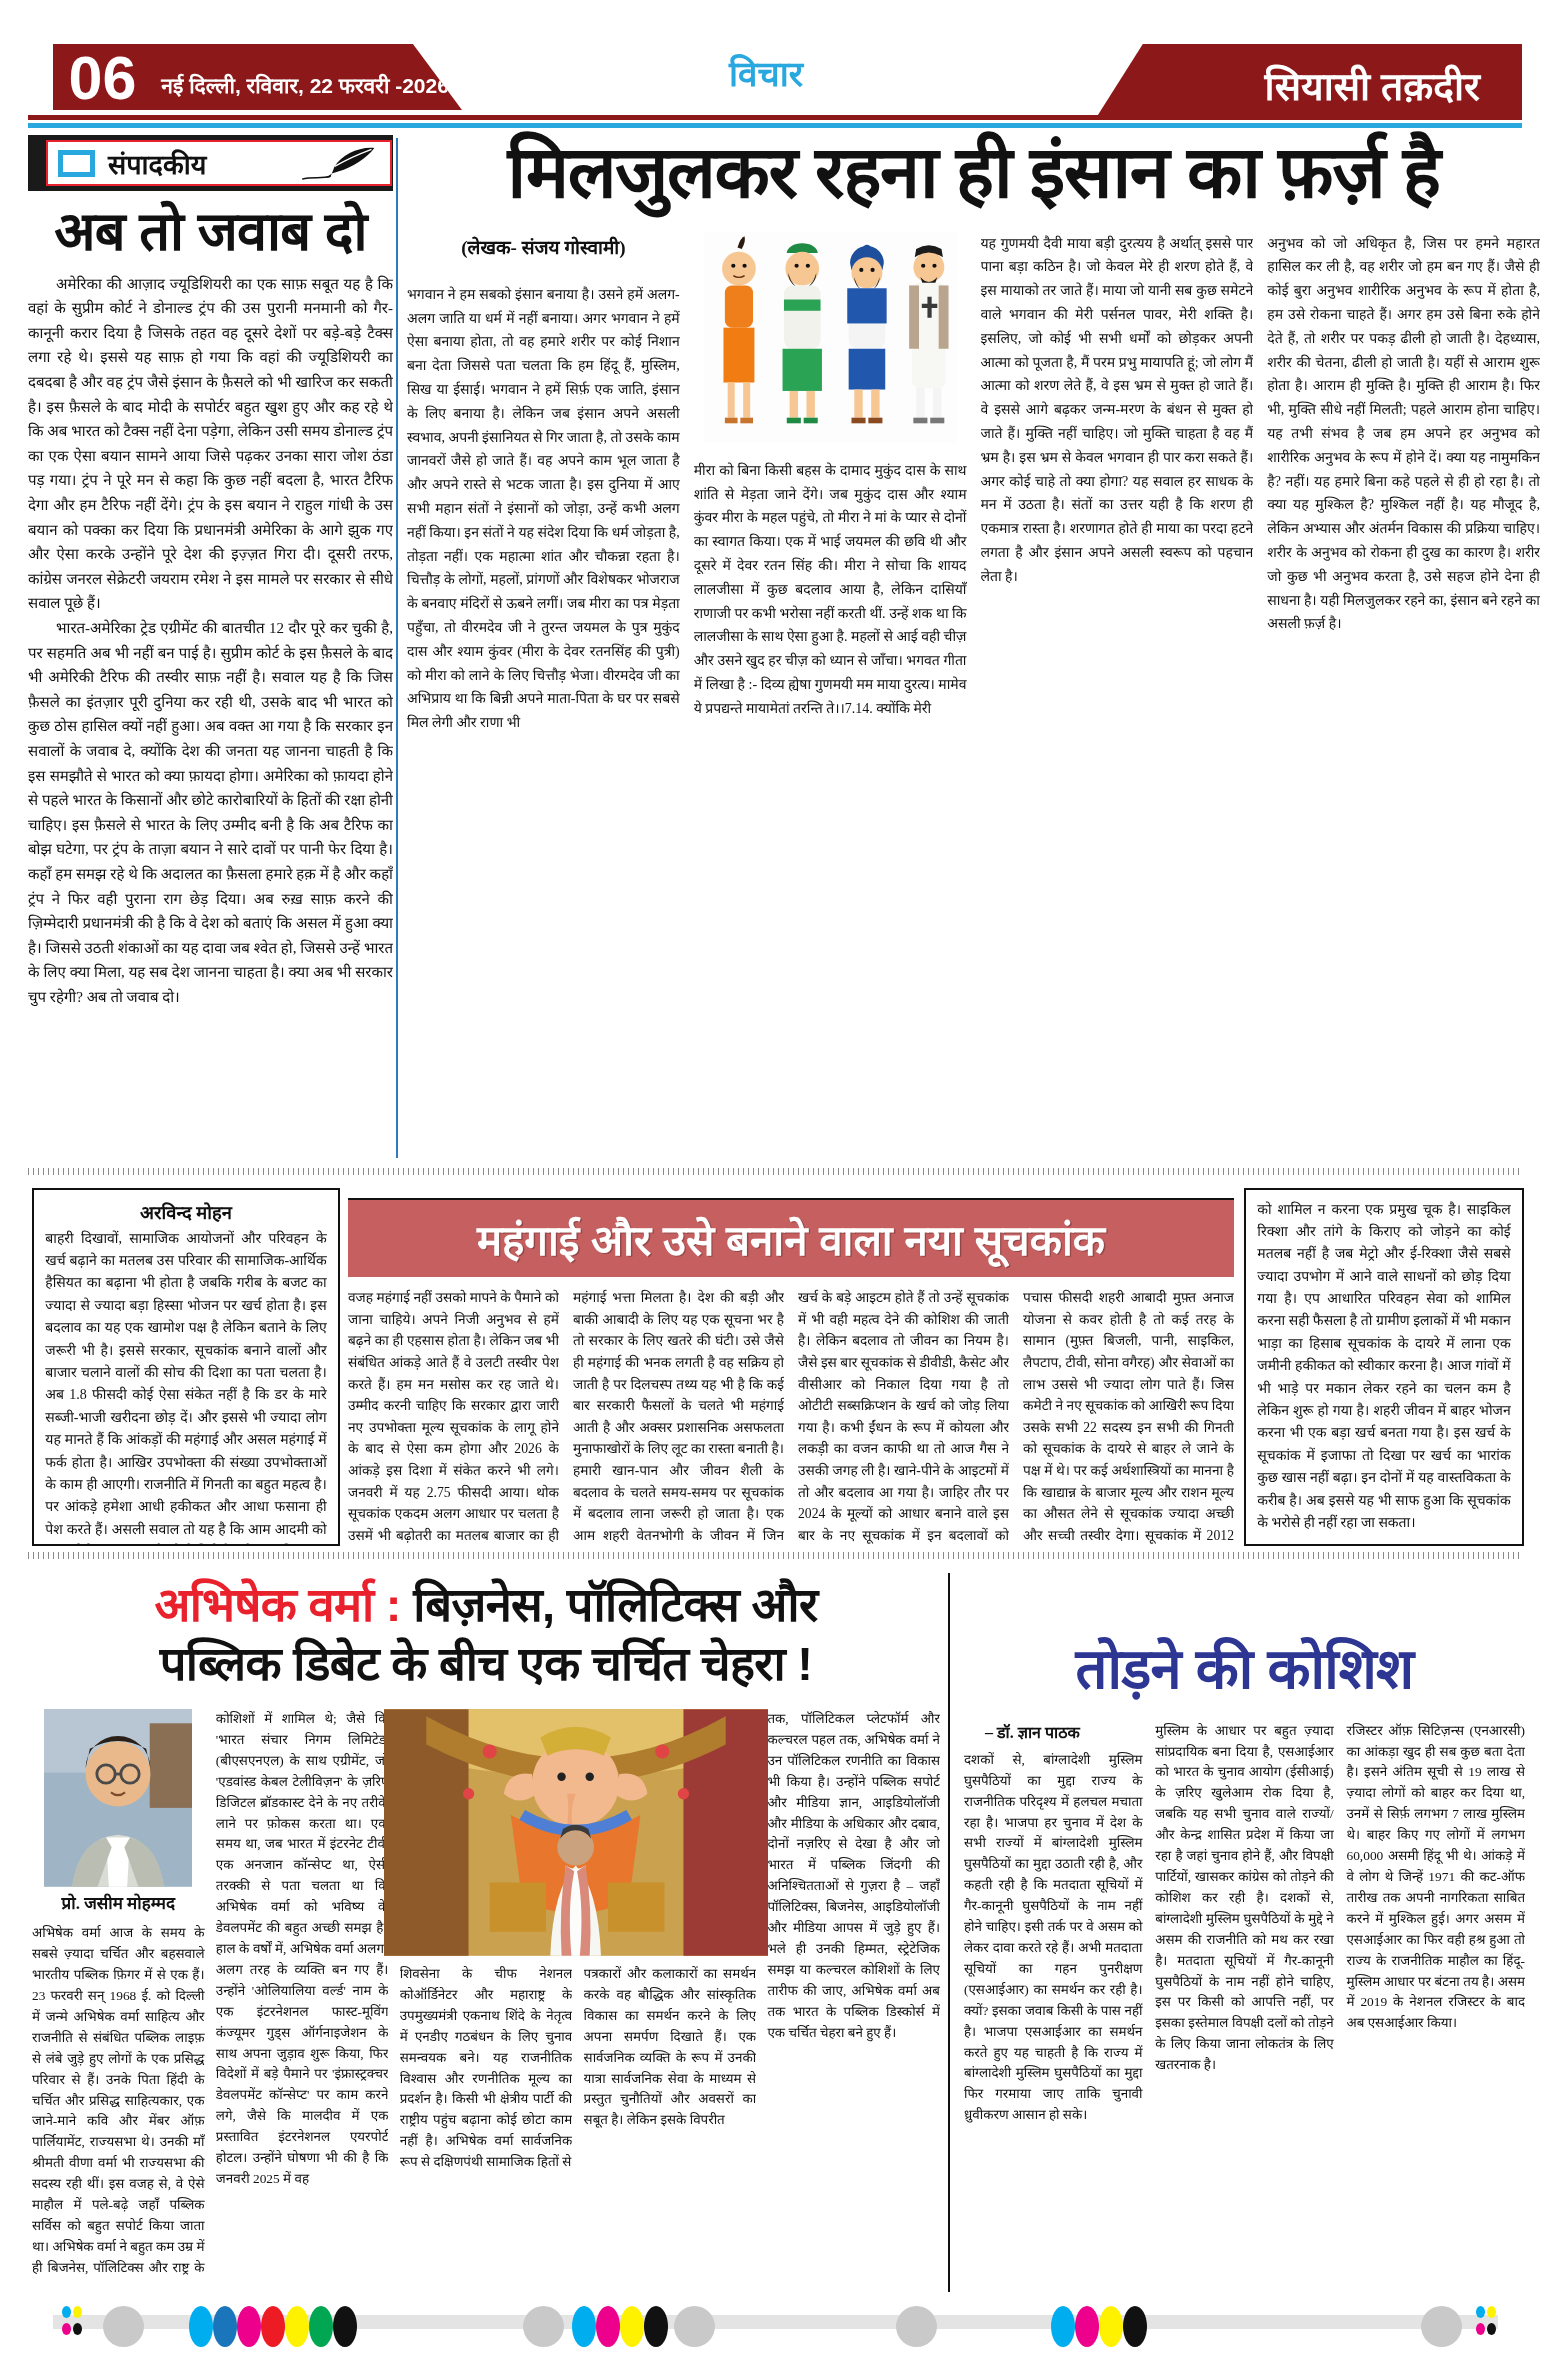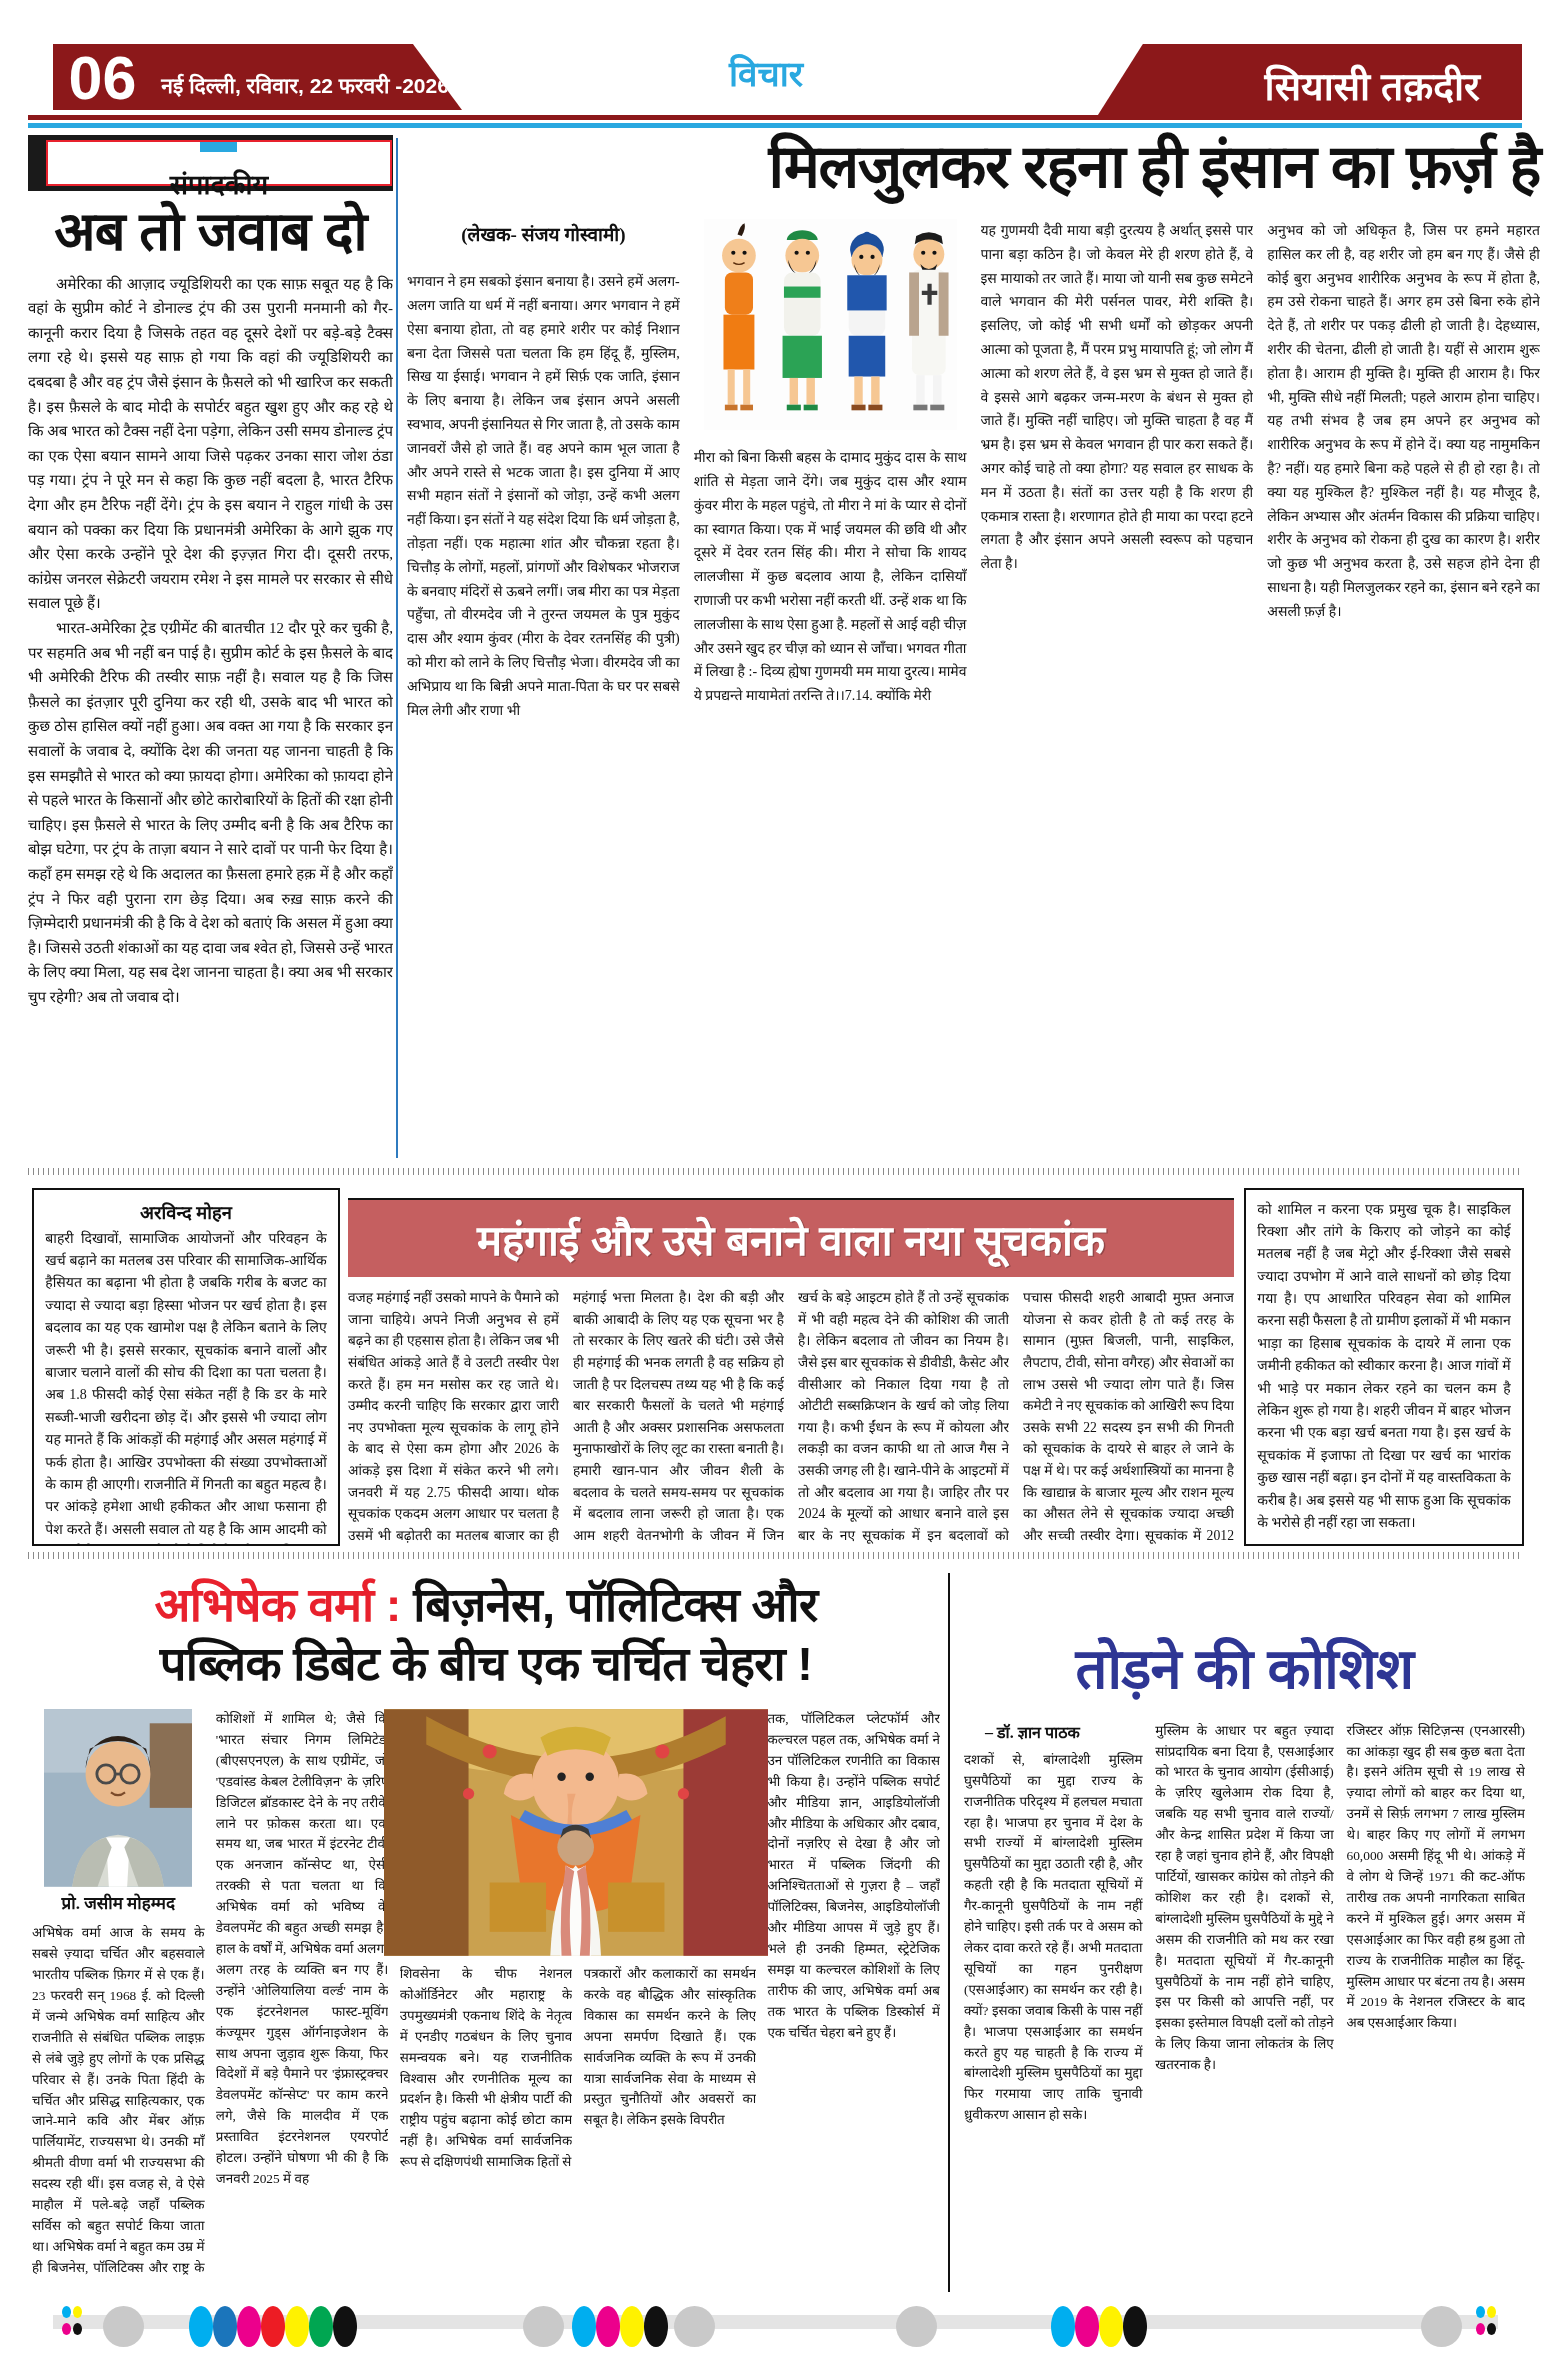--- a/index.html
+++ b/index.html
@@ -18,33 +18,33 @@
   .banner-right { left:1096px; top:44px; width:426px; height:74px; justify-content:flex-end;
                   padding:0 42px 7px 0; clip-path:polygon(11% 0,100% 0,100% 100%,0 100%); }
   .masthead { font-size:39px; font-weight:bold; font-family:"Liberation Sans",sans-serif; }
   .rule-maroon { left:28px; top:115px; width:1494px; height:5px; background:#8c181a; }
   .rule-blue   { left:28px; top:123px; width:1494px; height:5px; background:#29a8e0; }
 
   
   .editorial { left:28px; top:135px; width:365px; height:1026px; overflow:hidden; }
   .ed-strip { background:#1a1a1a; height:56px; position:relative; }
   .ed-box { position:absolute; left:18.3px; right:1.4px; top:5px; bottom:5px; background:#fff;
-            border:2.8px solid #e8212d; display:flex; align-items:center; padding:0 10px; gap:12.7px;flex-direction:column; }
+            border:2.8px solid #e8212d; display:flex; align-items:center; padding:0 10px; gap:12.7px; }
   .ed-square { width:37px; height:27px; border:5px solid #29a8e0; background:#fff; }
   .ed-label { font-size:27px; font-weight:bold; }
   .ed-quill { margin-left:auto; }
   .ed-headline { text-align:center; font-size:54px; font-weight:800; line-height:1.1; margin:11.3px 0 10px;
                  font-family:"Liberation Sans",sans-serif; letter-spacing:-0.7px; }
   .ed-body { text-align:justify; font-size:15px; line-height:1.64; }
   .ed-body p { text-indent:28px; }
 
   
   .main-art { left:407px; top:135px; width:1133px; height:1026px; }
   .v-blue { left:396px; top:138px; width:2.1px; height:1020px; background:#2f7bbf; }
-  .main-headline { text-align:right; font-size:60px; font-weight:800; letter-spacing:-1.4px;
+  .main-headline { text-align:center; font-size:72px; font-weight:800; letter-spacing:-1.4px;
                    font-family:"Liberation Sans",sans-serif; line-height:1.05; }
   .main-cols { display:flex; gap:14px; margin-top:21px; height:888px; overflow:hidden; }
   .mcol { width:273px; text-align:justify; font-size:14px; line-height:1.7; overflow:hidden; }
   .byline { text-align:center; font-weight:bold; font-size:19px; margin-bottom:19px; }
   .fig-religions { width:100%; height:211px; margin-bottom:8.5px; }
 
   
   .hatch { left:28px; width:1494px; height:7px;
            background:repeating-linear-gradient(90deg,#8a8a8a 0 1.4px,transparent 1.4px 5px); }
 

